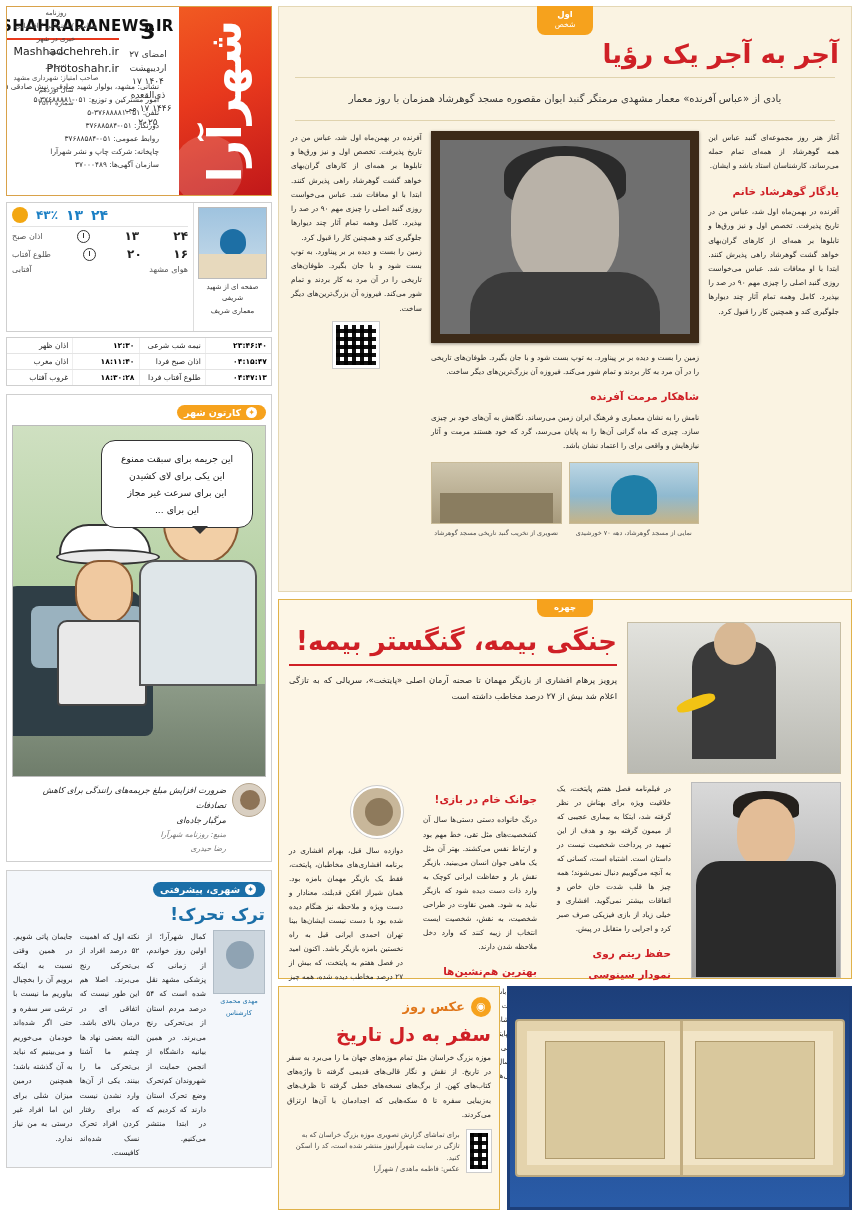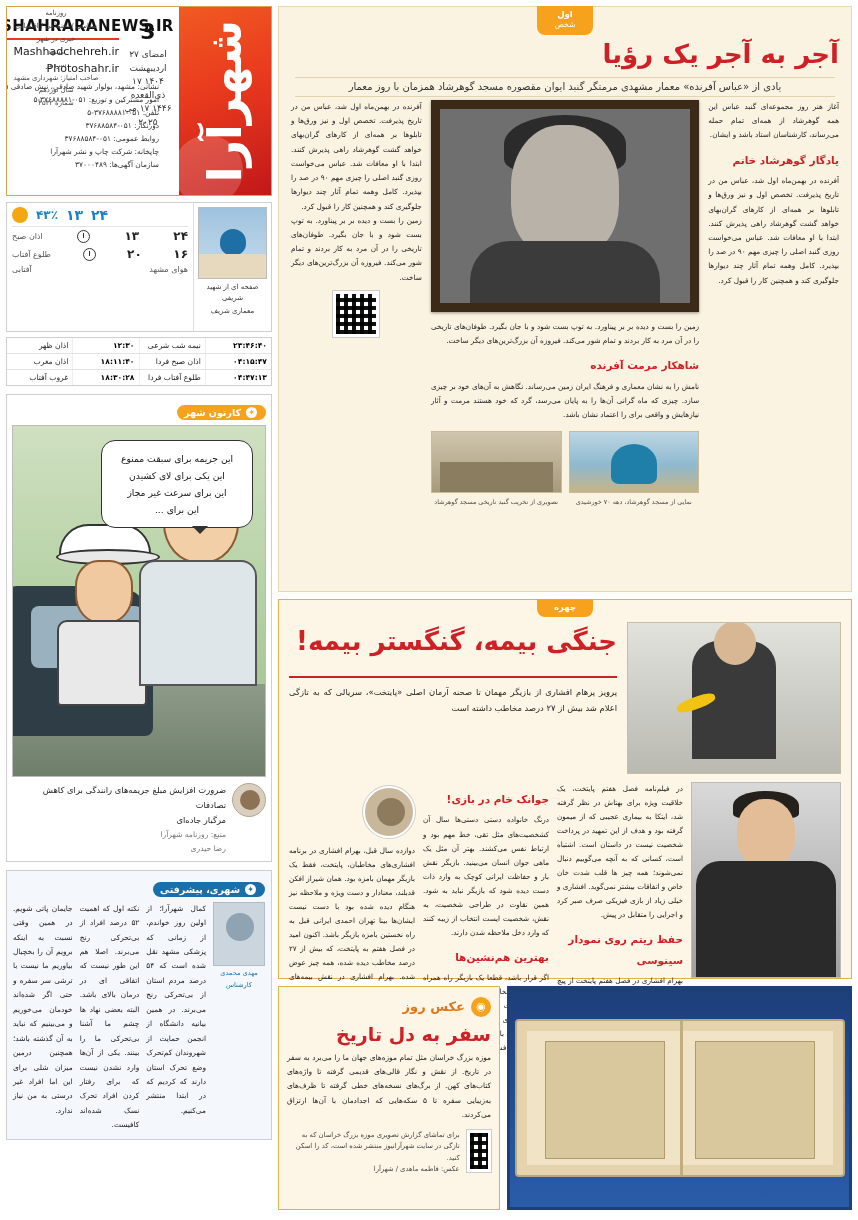--- a/index.html
+++ b/index.html
@@ -272,20 +272,21 @@
   .c-bubble:after {
     content:"";
     position:absolute; bottom:-15px; right:44px;
     border:8px solid transparent; border-top-color:#333;
   }
   .cartoon-caption {
     margin-top: 6px;
     display: flex;
     gap: 6px;
     align-items: flex-start;
+    font-style: italic;
   }
   .cc-avatar {
     width: 34px; height: 34px; border-radius: 50%;
     background: #d9cfc1; border: 1px solid #b6a68f; flex: none;
     overflow:hidden; position:relative;
   }
   .cc-avatar:after{
     content:"";position:absolute;left:7px;top:6px;width:20px;height:20px;border-radius:50%;
     background:#8d7356;
   }
@@ -354,22 +355,22 @@
     font-weight: bold;
     color: #cf2026;
     margin: 6px 0 8px 0;
   }
   .s1-sub {
     text-align: center;
     font-size: 10px;
     color: #333;
     border-top: 1px solid #e0d3ae;
     border-bottom: 1px solid #e0d3ae;
-    padding: 0 0;
-    margin: 0 4px 3px 4px;
+    padding: 12px 0;
+    margin: 0 4px 10px 4px;
     line-height: 1.8;
   }
   .s1-cols {
     display: flex;
     gap: 9px;
     direction: rtl;
   }
   .s1-col {
     flex: 1;
     font-size: 7.3px;
@@ -454,27 +455,27 @@
   .s2-photo .man {
     position:absolute;left:64px;top:18px;width:84px;height:118px;background:#3a3a3a;border-radius:26px 26px 0 0;
   }
   .s2-photo .man:before{
     content:"";position:absolute;left:22px;top:-20px;width:42px;height:44px;border-radius:50%;background:#d8b894;
   }
   .s2-photo .banana{
     position:absolute;left:48px;top:74px;width:40px;height:12px;background:#f2c314;border-radius:40%;transform:rotate(-20deg);
   }
   .s2-title {
-    font-size: 26px; font-weight: bold; color: #cf2026; text-align: right; margin: 4px 0 20px 0;
+    font-size: 26px; font-weight: bold; color: #cf2026; text-align: right; margin: 4px 0 8px 0;
   }
   .s2-lead {
     font-size: 8.4px; color: #1f1f1f; line-height: 1.95; text-align: justify;
     border-top: 2px solid #cf2026; padding-top: 6px;
   }
-  .s2-body { display: flex; gap: 8px; margin-top: 8px; }
+  .s2-body { display: flex; gap: 20px; margin-top: 8px; }
   .s2-col { flex: 1; font-size: 7.2px; line-height: 1.95; color: #1c1c1c; text-align: justify; }
   .s2-portrait {
     width: 150px; flex: none;
   }
   .s2-portrait .pimg {
     width: 150px; height: 196px; background: linear-gradient(#d9d9d9,#9f9f9f);
     border: 1px solid #bbb; position: relative; overflow: hidden;
   }
   .s2-portrait .pimg .head{
     position:absolute;left:50%;top:16px;transform:translateX(-50%);width:58px;height:68px;
@@ -688,20 +689,21 @@
           <div class="src">رضا حیدری</div>
         </div>
       </div>
     </div>
 
     <div class="health-panel">
       <div class="sec-badge" style="background:#1b6fa8;">
         <span class="dot" style="color:#1b6fa8;">✦</span>
         <span>شهری، پیشرفتی</span>
       </div>
+      <div class="health-title">ترک تحرک!</div>
       <div class="health-body">
         <div class="hb-photo">
           <div class="ph"></div>
           <div class="nm">مهدی محمدی</div>
           <div class="nm">کارشناس</div>
         </div>
         <div class="hb-col">کمال شهرآرا؛ از اولین روز خواندم، از زمانی که پزشکی مشهد نقل شده است که ۵۴ درصد مردم استان از بی‌تحرکی رنج می‌برند. در همین بیانیه دانشگاه از انجمن حمایت از شهروندان کم‌تحرک وضع تحرک استان دارند که کردیم که در ابتدا منتشر می‌کنیم.</div>
         <div class="hb-col">نکته اول که اهمیت ۵۲ درصد افراد از بی‌تحرکی رنج می‌برند. اصلا هم این طور نیست که اتفاقی ای در درمان بالای باشد. البته بعضی نهاد ها چشم ما آشنا بی‌تحرکی ما را بینند. یکی از آن‌ها وارد نشدن نیست که برای رفتار کردن افراد تحرک نسک شده‌اند کافیست.</div>
         <div class="hb-col">جایمان پاتی شویم. در همین وقتی نسبت به اینکه برویم آن را بخچیال بیاوریم ما نیست با ترشی سر سفره و حتی اگر شده‌اند خودمان می‌خوریم و می‌بینیم که نباید به آن گذشته باشد؛ همچنین درمین میزان شلی برای این اما افراد غیر درستی به من نیاز ندارد.</div>
       </div>

